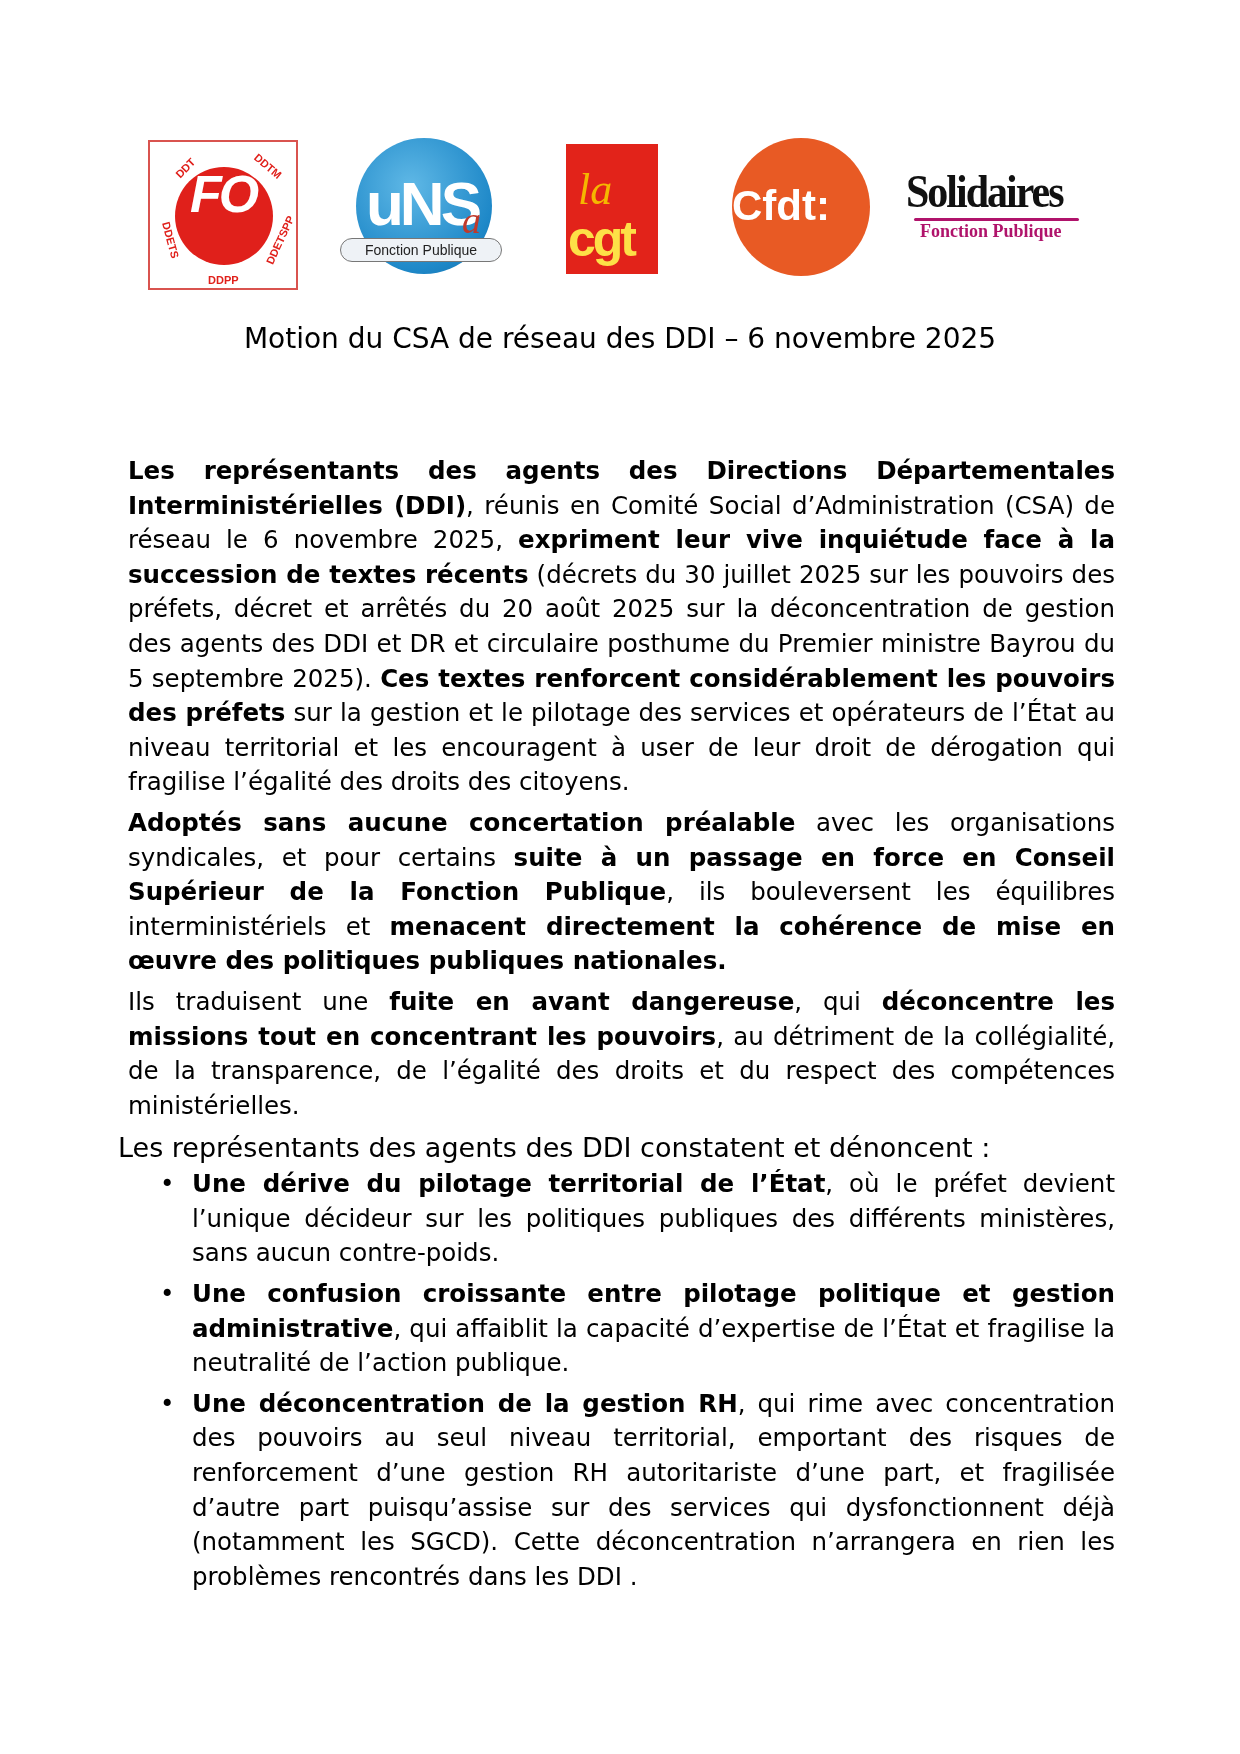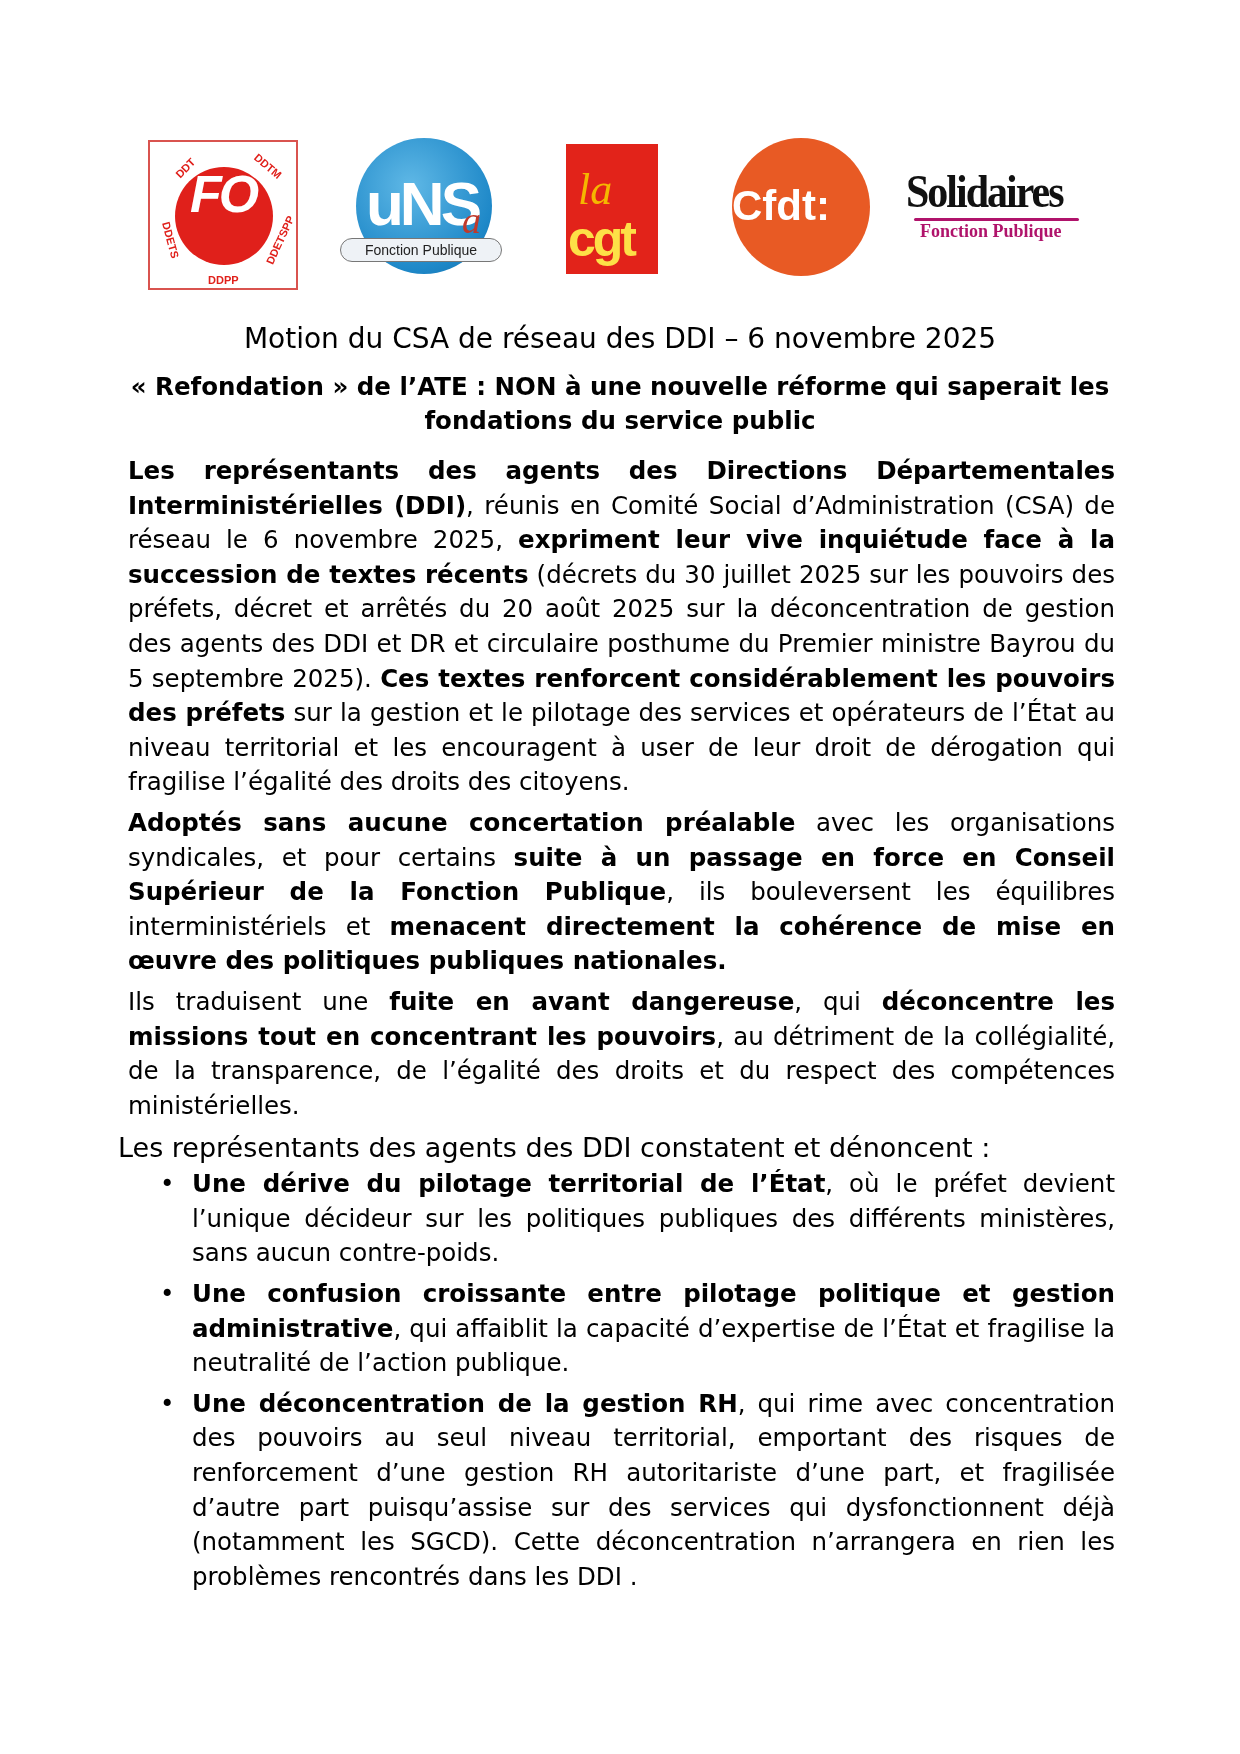--- a/index.html
+++ b/index.html
@@ -83,21 +83,20 @@
     </div>
 
     <div class="logo logo-sol">
       <span class="sol">Solidaires</span>
       <span class="sol-line"></span>
       <span class="fp">Fonction Publique</span>
     </div>
   </div>
 
   <div class="title">Motion du CSA de réseau des DDI – 6 novembre 2025</div>
-  <div class="subtitle">« Refondation » de l’ATE : NON à une nouvelle réforme qui saperait les fondations du service public</div>
 
   <div class="body">
     <p><b>Les représentants des agents des Directions Départementales Interministérielles (DDI)</b><span>, réunis en Comité Social d’Administration (CSA) de réseau le 6 novembre 2025, </span><b>expriment leur vive inquiétude face à la succession de textes récents</b><span> (décrets du 30 juillet 2025 sur les pouvoirs des préfets, décret et arrêtés du 20 août 2025 sur la déconcentration de gestion des agents des DDI et DR et circulaire posthume du Premier ministre Bayrou du 5 septembre 2025). </span><b>Ces textes renforcent considérablement les pouvoirs des préfets</b><span> sur la gestion et le pilotage des services et opérateurs de l’État au niveau territorial et les encouragent à user de leur droit de dérogation qui fragilise l’égalité des droits des citoyens.</span></p>
     <p><b>Adoptés sans aucune concertation préalable</b><span> avec les organisations syndicales, et pour certains </span><b>suite à un passage en force en Conseil Supérieur de la Fonction Publique</b><span>, ils bouleversent les équilibres interministériels et </span><b>menacent directement la cohérence de mise en œuvre des politiques publiques nationales.</b></p>
     <p><span>Ils traduisent une </span><b>fuite en avant dangereuse</b><span>, qui </span><b>déconcentre les missions tout en concentrant les pouvoirs</b><span>, au détriment de la collégialité, de la transparence, de l’égalité des droits et du respect des compétences ministérielles.</span></p>
 
     <div class="section-h">Les représentants des agents des DDI constatent et dénoncent :</div>
 
     <ul class="bullets">
       <li>

